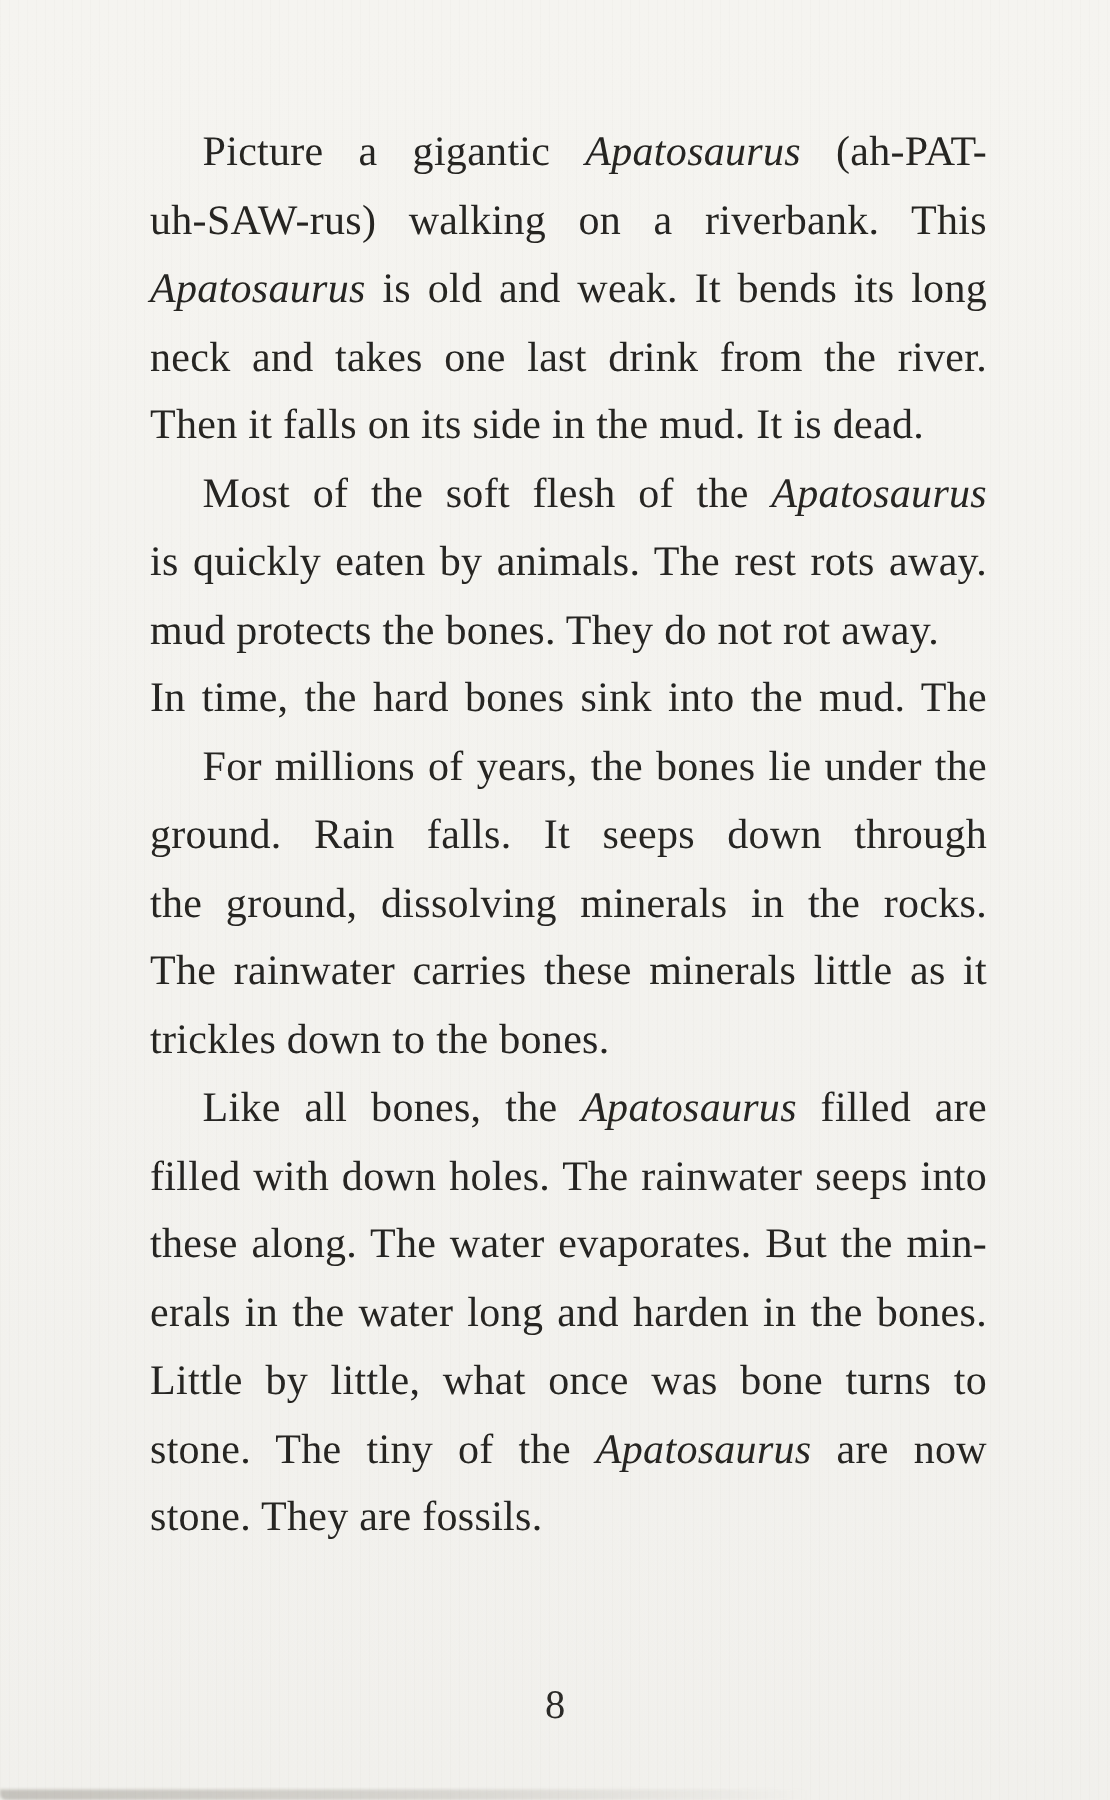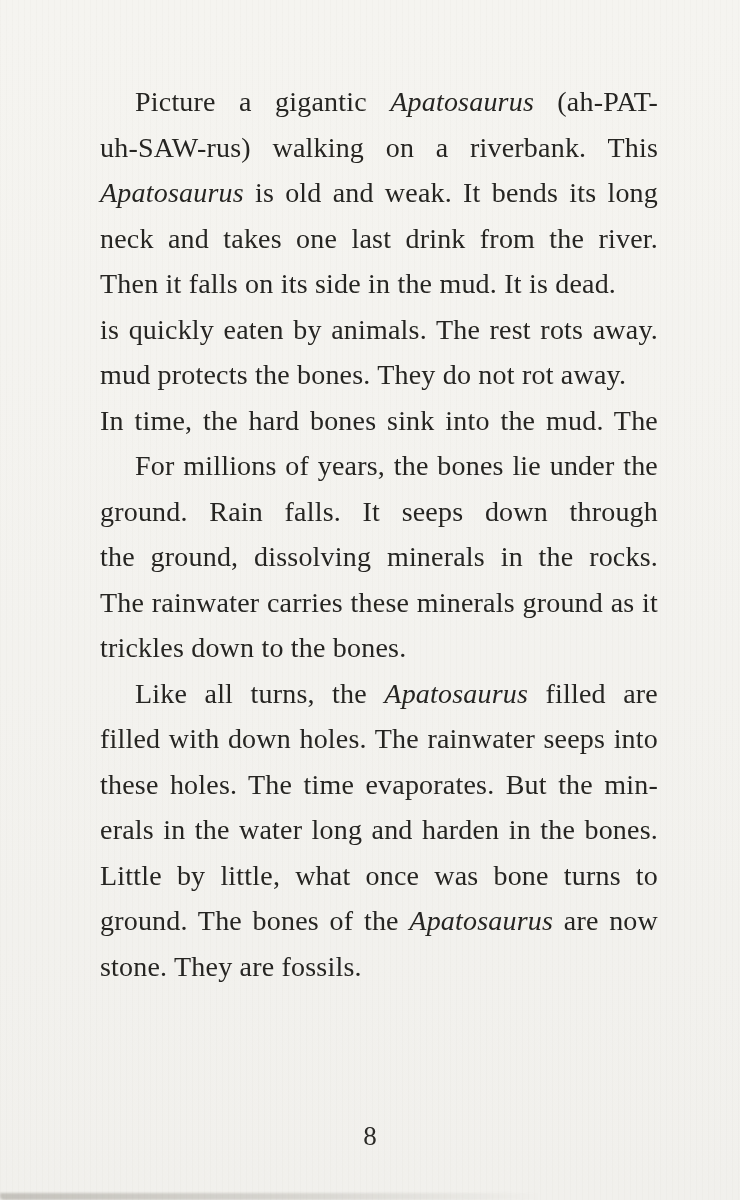--- a/index.html
+++ b/index.html
@@ -79,31 +79,32 @@
 </head>
 <body>
 
 <div class="page">
   <div class="text-block">
       <div class="line indent"><span>Picture a gigantic </span><span class="ital">Apatosaurus</span><span> (ah-PAT-</span></div>
       <div class="line"><span>uh-SAW-rus) walking on a riverbank. This</span></div>
       <div class="line"><span class="ital">Apatosaurus</span><span> is old and weak. It bends its long</span></div>
       <div class="line"><span>neck and takes one last drink from the river.</span></div>
       <div class="line nojust"><span>Then it falls on its side in the mud. It is dead.</span></div>
+      <div class="line indent"><span>Most of the soft flesh of the </span><span class="ital">Apatosaurus</span></div>
       <div class="line"><span>is quickly eaten by animals. The rest rots away.</span></div>
       <div class="line nojust"><span>mud protects the bones. They do not rot away.</span></div>
       <div class="line"><span>In time, the hard bones sink into the mud. The</span></div>
       <div class="line indent"><span>For millions of years, the bones lie under the</span></div>
       <div class="line"><span>ground. Rain falls. It seeps down through</span></div>
       <div class="line"><span>the ground, dissolving minerals in the rocks.</span></div>
-      <div class="line"><span>The rainwater carries these minerals ground as it</span></div>
+      <div class="line"><span>The rainwater carries these minerals little as it</span></div>
       <div class="line nojust"><span>trickles down to the bones.</span></div>
-      <div class="line indent"><span>Like all turns, the </span><span class="ital">Apatosaurus</span><span> filled are</span></div>
+      <div class="line indent"><span>Like all bones, the </span><span class="ital">Apatosaurus</span><span> filled are</span></div>
       <div class="line"><span>filled with down holes. The rainwater seeps into</span></div>
-      <div class="line"><span>these holes. The time evaporates. But the min-</span></div>
+      <div class="line"><span>these along. The water evaporates. But the min-</span></div>
       <div class="line"><span>erals in the water long and harden in the bones.</span></div>
       <div class="line"><span>Little by little, what once was bone turns to</span></div>
-      <div class="line"><span>ground. The bones of the </span><span class="ital">Apatosaurus</span><span> are now</span></div>
+      <div class="line"><span>stone. The tiny of the </span><span class="ital">Apatosaurus</span><span> are now</span></div>
       <div class="line nojust"><span>stone. They are fossils.</span></div>
     </div>
   <div class="page-number">8</div>
   <div class="bottom-edge-shadow"></div>
 </div>
 
 </body></html>

